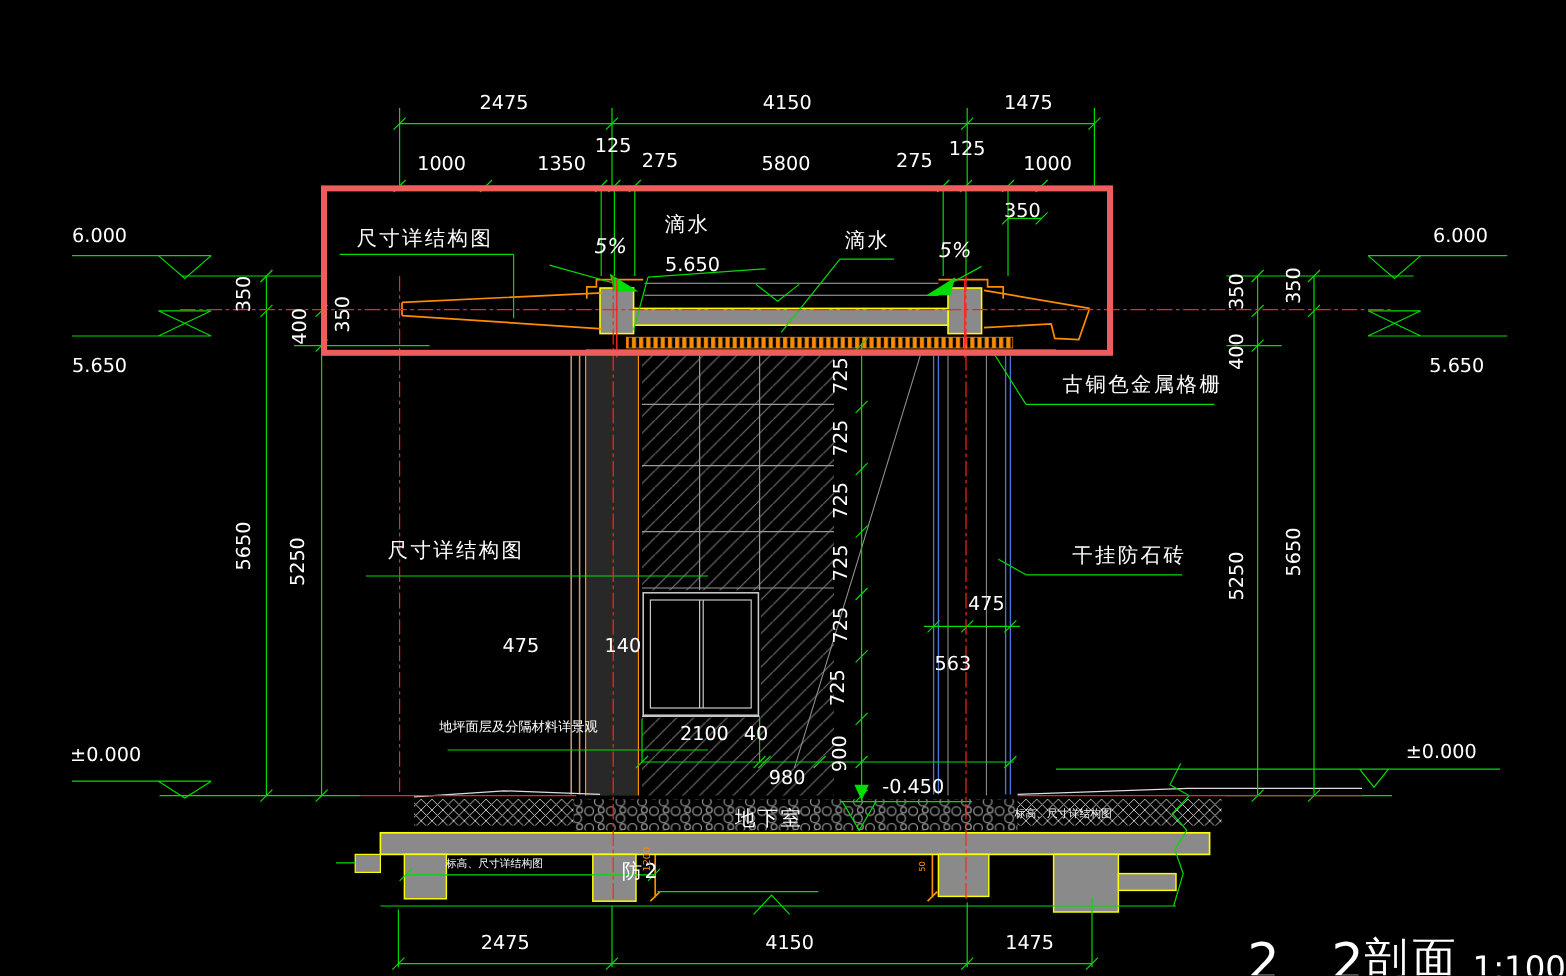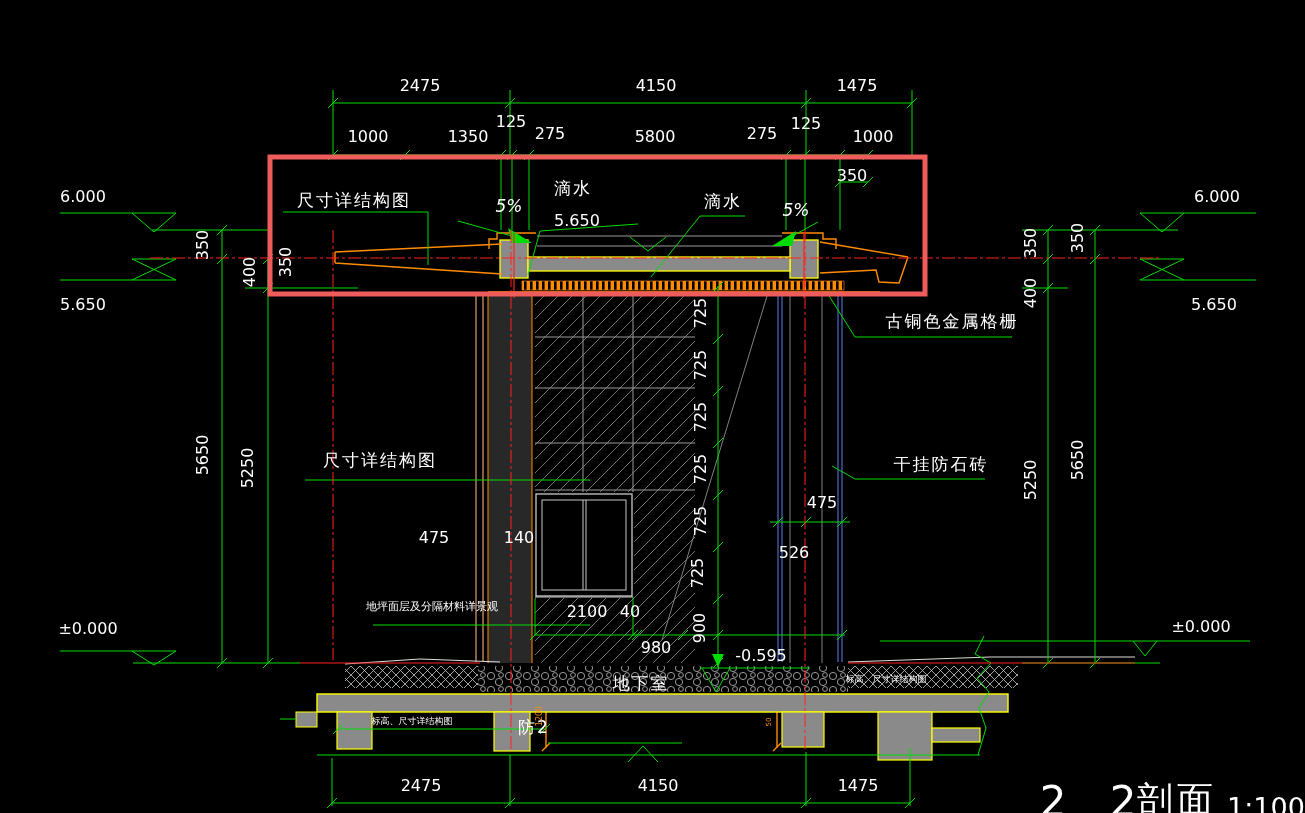--- a/index.html
+++ b/index.html
@@ -158,21 +158,21 @@
 <div class="t" style="left:806px;top:124px">125</div>
 <div class="t" style="left:873px;top:137px">1000</div>
 <div class="t" style="left:852px;top:176px">350</div>
 
 <div class="t" style="left:83px;top:197px">6.000</div>
 <div class="t" style="left:83px;top:305px">5.650</div>
 <div class="t" style="left:88px;top:629px">±0.000</div>
 <div class="t" style="left:1217px;top:197px">6.000</div>
 <div class="t" style="left:1214px;top:305px">5.650</div>
 <div class="t" style="left:1201px;top:627px">±0.000</div>
-<div class="t" style="left:761px;top:656px">-0.595</div>
+<div class="t" style="left:761px;top:656px">-0.450</div>
 
 <div class="t rot" style="left:203px;top:245px">350</div>
 <div class="t rot" style="left:250px;top:272px">400</div>
 <div class="t rot" style="left:286px;top:262px">350</div>
 <div class="t rot" style="left:203px;top:455px">5650</div>
 <div class="t rot" style="left:248px;top:468px">5250</div>
 
 <div class="t rot" style="left:1031px;top:243px">350</div>
 <div class="t rot" style="left:1031px;top:293px">400</div>
 <div class="t rot" style="left:1078px;top:238px">350</div>
@@ -192,21 +192,21 @@
 <div class="t rot" style="left:701px;top:313px">725</div>
 <div class="t rot" style="left:701px;top:365px">725</div>
 <div class="t rot" style="left:701px;top:417px">725</div>
 <div class="t rot" style="left:701px;top:469px">725</div>
 <div class="t rot" style="left:701px;top:521px">725</div>
 <div class="t rot" style="left:698px;top:573px">725</div>
 <div class="t rot" style="left:700px;top:628px">900</div>
 <div class="t" style="left:434px;top:538px">475</div>
 <div class="t" style="left:519px;top:538px">140</div>
 <div class="t" style="left:822px;top:503px">475</div>
-<div class="t" style="left:794px;top:553px">526</div>
+<div class="t" style="left:794px;top:553px">563</div>
 
 <div class="t sm" style="left:432px;top:606px">地坪面层及分隔材料详景观</div>
 <div class="t" style="left:587px;top:612px">2100</div>
 <div class="t" style="left:630px;top:612px">40</div>
 <div class="t" style="left:656px;top:648px">980</div>
 <div class="t cjk" style="left:534px;top:727px">防2</div>
 <div class="t cjk" style="left:641px;top:683px">地下室</div>
 <div class="t xs" style="left:412px;top:721px">标高、尺寸详结构图</div>
 <div class="t xs" style="left:886px;top:679px">标高、尺寸详结构图</div>
 <div class="t rot org" style="left:540px;top:716px">1200</div>

